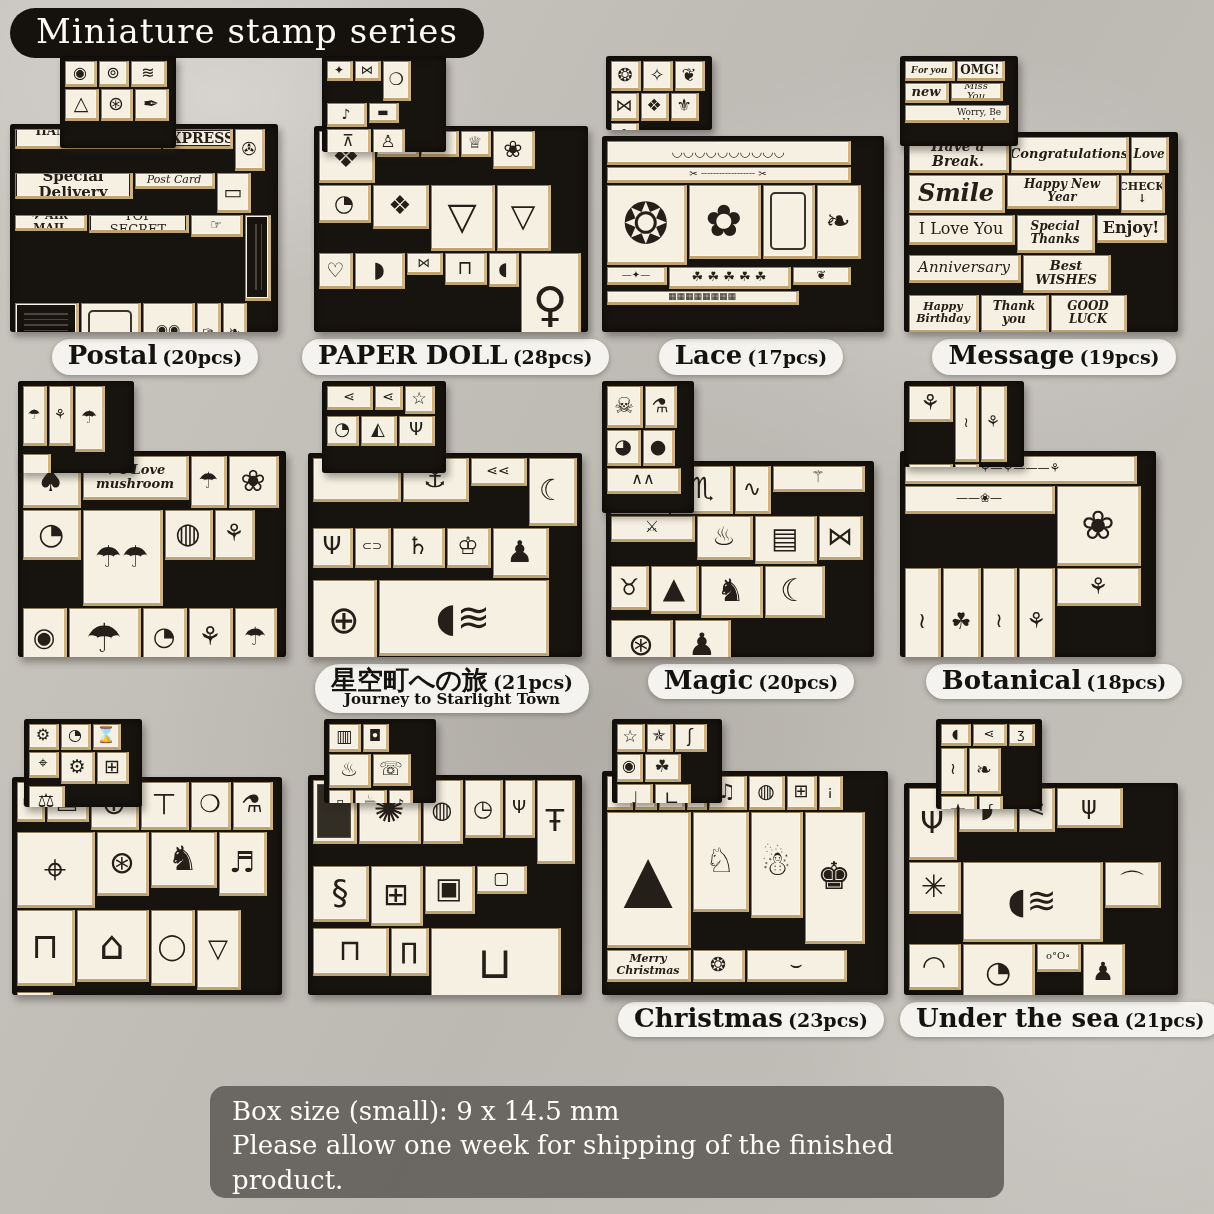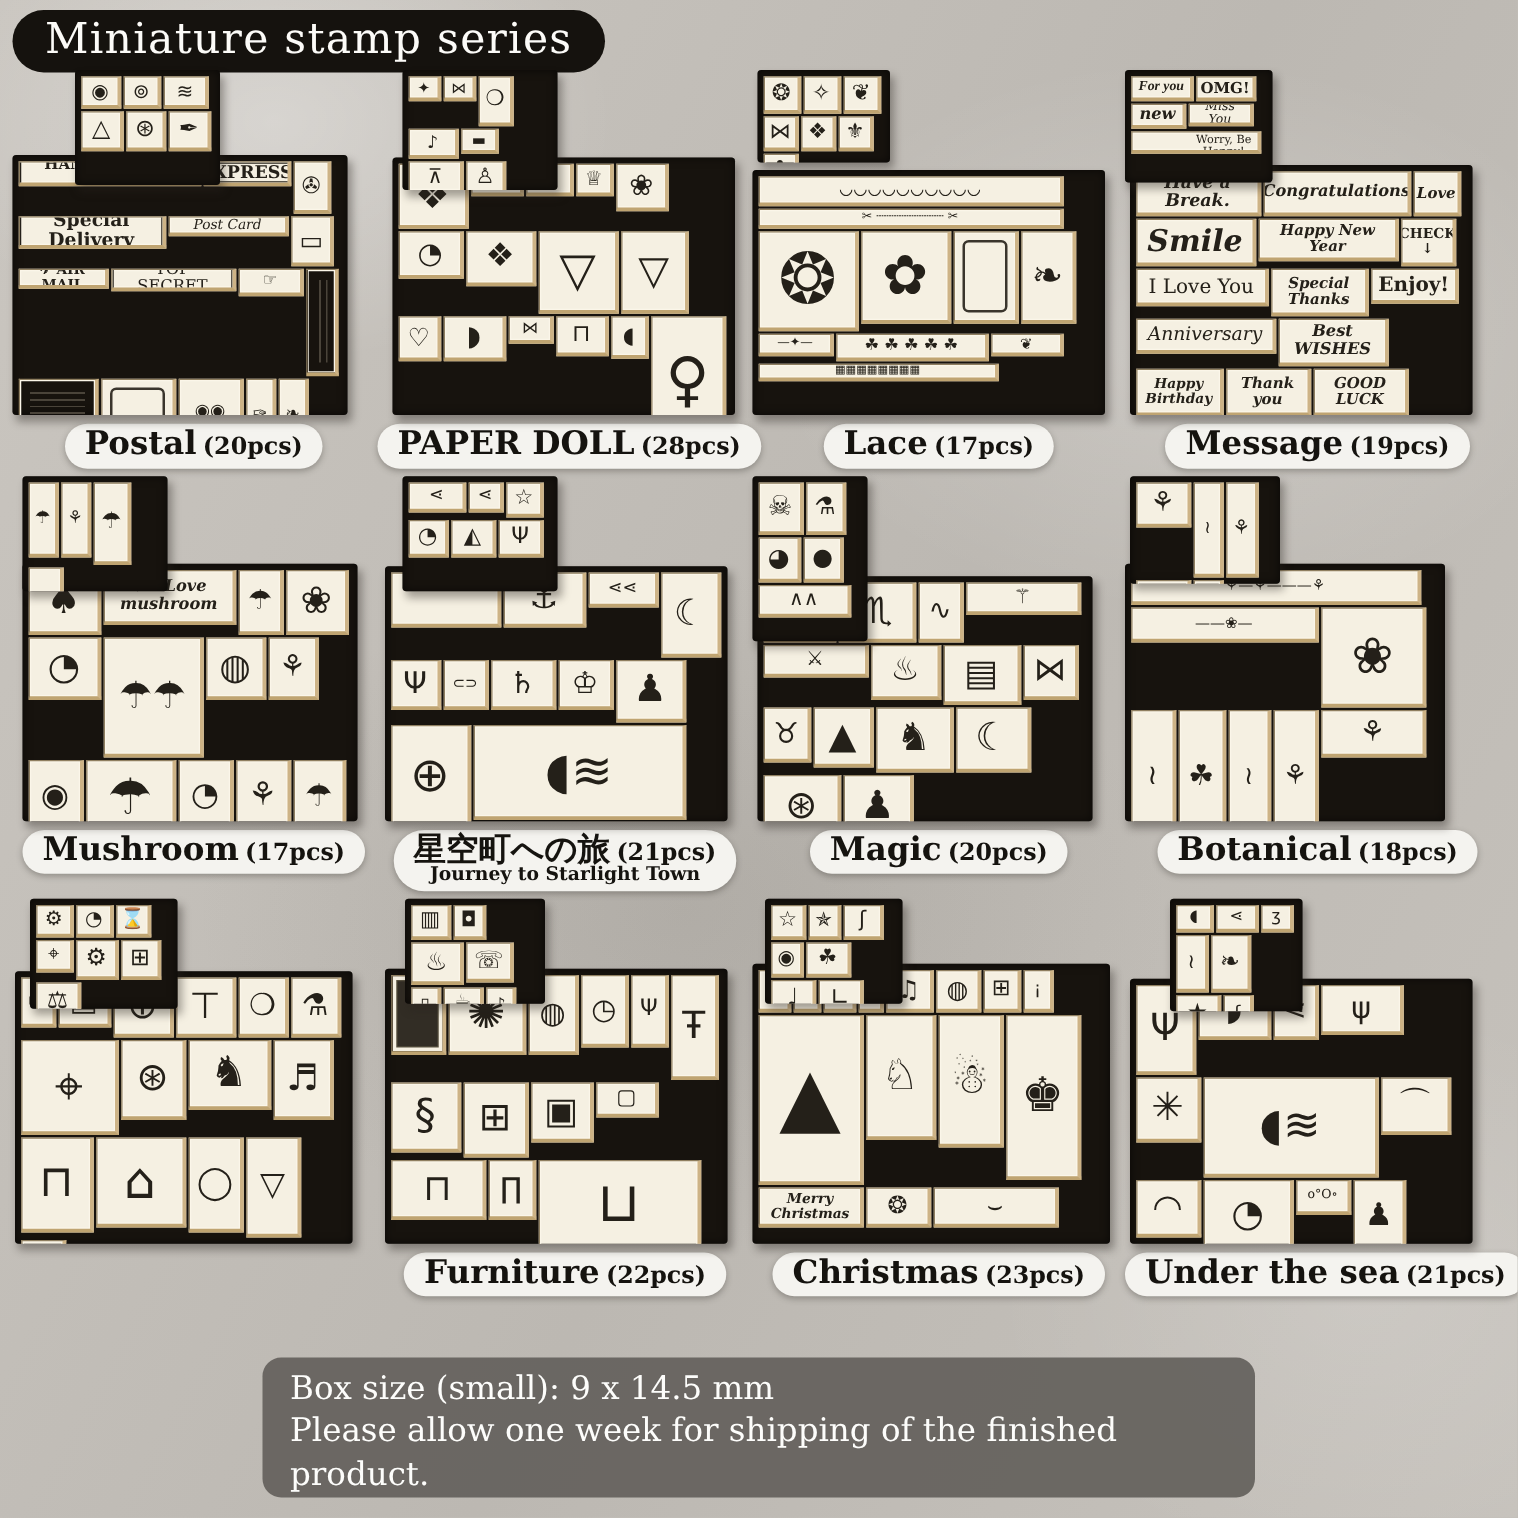--- a/index.html
+++ b/index.html
@@ -105,21 +105,21 @@
             </div>
             <div class="stamp boxed bold" style="width: 70px; height: 20px;">
               <span class="sc" style="font-size: 14px;">EXPRESS</span>
             </div>
             <div class="stamp" style="width: 30px; height: 42px;">
               <span class="sc g" style="font-size: 18px;">✇</span>
             </div>
             <div class="stamp boxed bold" style="width: 118px; height: 26px;">
               <span class="sc" style="font-size: 15px;">Special Delivery</span>
             </div>
-            <div class="stamp ital" style="width: 96px; height: 16px;">
+            <div class="stamp ital" style="width: 80px; height: 16px;">
               <span class="sc" style="font-size: 11px;">Post Card</span>
             </div>
             <div class="stamp" style="width: 34px; height: 40px;">
               <span class="sc g" style="font-size: 20px;">▭</span>
             </div>
             <div class="stamp bold" style="width: 72px; height: 16px;">
               <span class="sc" style="font-size: 11px;">✈ AIR MAIL</span>
             </div>
             <div class="stamp boxed" style="width: 100px; height: 18px;">
               <span class="sc" style="font-size: 13px;">TOP SECRET</span>
@@ -411,24 +411,20 @@
               <span class="sc g" style="font-size: 26px;">◔</span>
             </div>
             <div class="stamp" style="width: 44px; height: 60px;">
               <span class="sc g" style="font-size: 26px;">⚘</span>
             </div>
             <div class="stamp" style="width: 42px; height: 62px;">
               <span class="sc g" style="font-size: 25px;">☂</span>
             </div>
           </div>
       </div>
-      <div class="pill">
-        <span class="name">Mushroom</span><span class="count">(17pcs)</span>
-        
-      </div>
     </div>
 
     <div class="cell">
       <div class="photo">
         <div class="box small" style="width: 124px; height: 92px; left: 20px;">
             <div class="stamp" style="width: 46px; height: 24px;">
               <span class="sc g" style="font-size: 14px;">⋖</span>
             </div>
             <div class="stamp" style="width: 28px; height: 24px;">
               <span class="sc g" style="font-size: 14px;">⋖</span>
@@ -737,24 +733,20 @@
               <span class="sc g" style="font-size: 29px;">⊓</span>
             </div>
             <div class="stamp" style="width: 38px; height: 48px;">
               <span class="sc g" style="font-size: 23px;">∏</span>
             </div>
             <div class="stamp" style="width: 130px; height: 72px;">
               <span class="sc g" style="font-size: 44px;">⊔</span>
             </div>
           </div>
       </div>
-      <div class="pill">
-        <span class="name">Furniture</span><span class="count">(22pcs)</span>
-        
-      </div>
     </div>
 
     <div class="cell">
       <div class="photo">
         <div class="box small" style="width: 110px; height: 84px; left: 10px;">
             <div class="stamp" style="width: 28px; height: 28px;">
               <span class="sc g" style="font-size: 17px;">☆</span>
             </div>
             <div class="stamp" style="width: 26px; height: 28px;">
               <span class="sc g" style="font-size: 16px;">✯</span>

